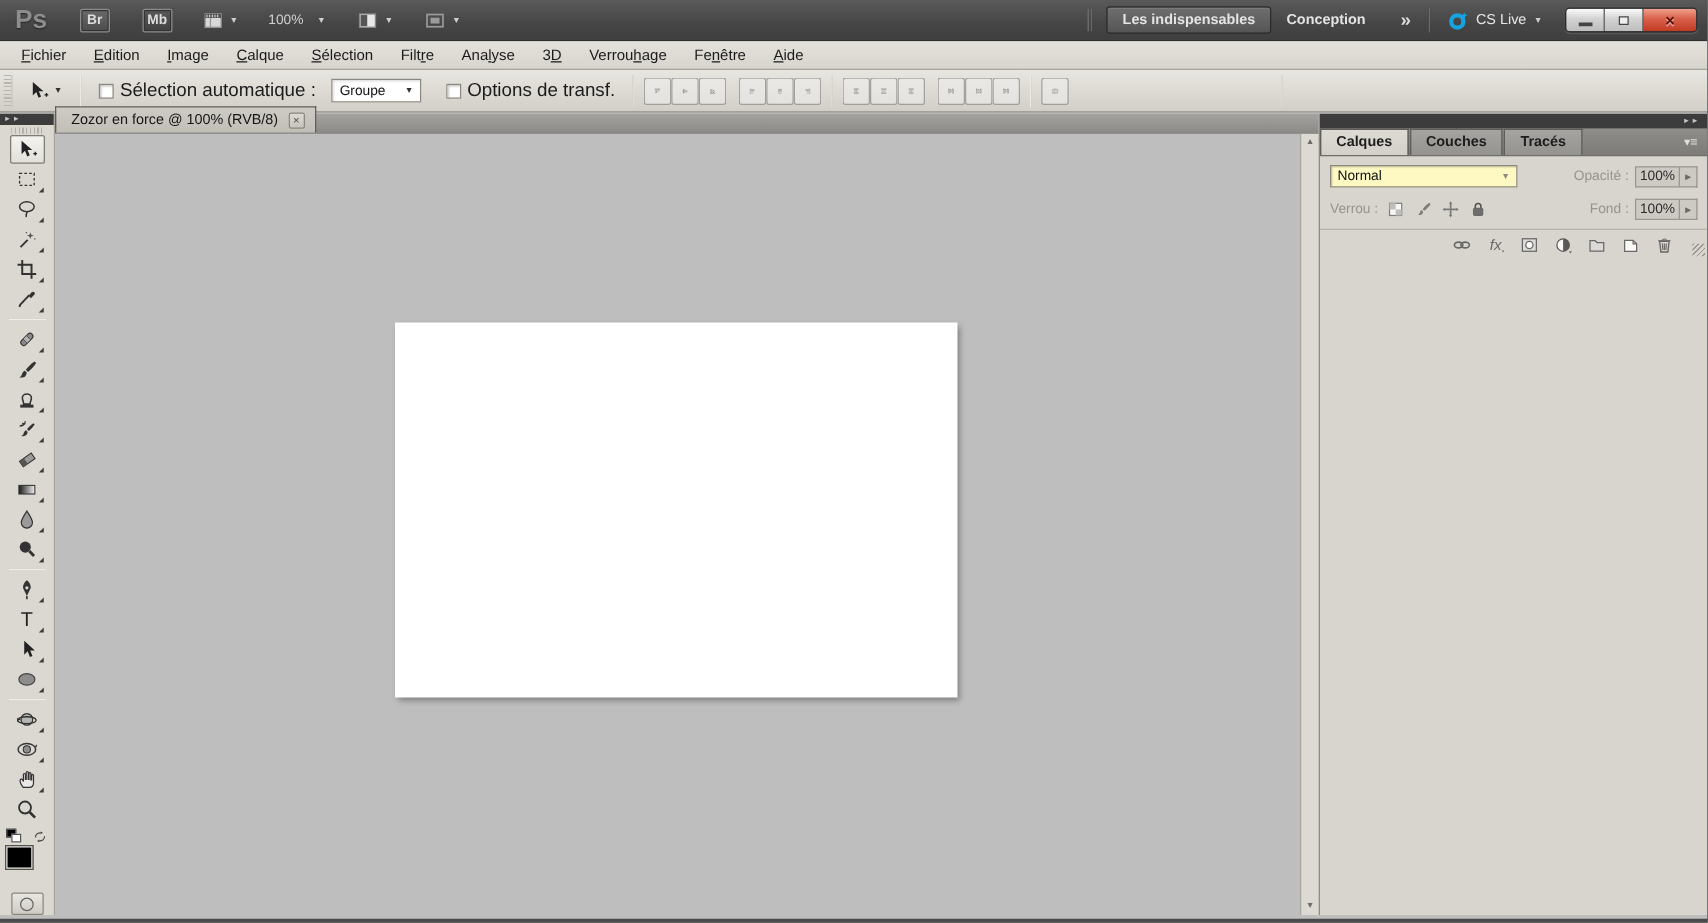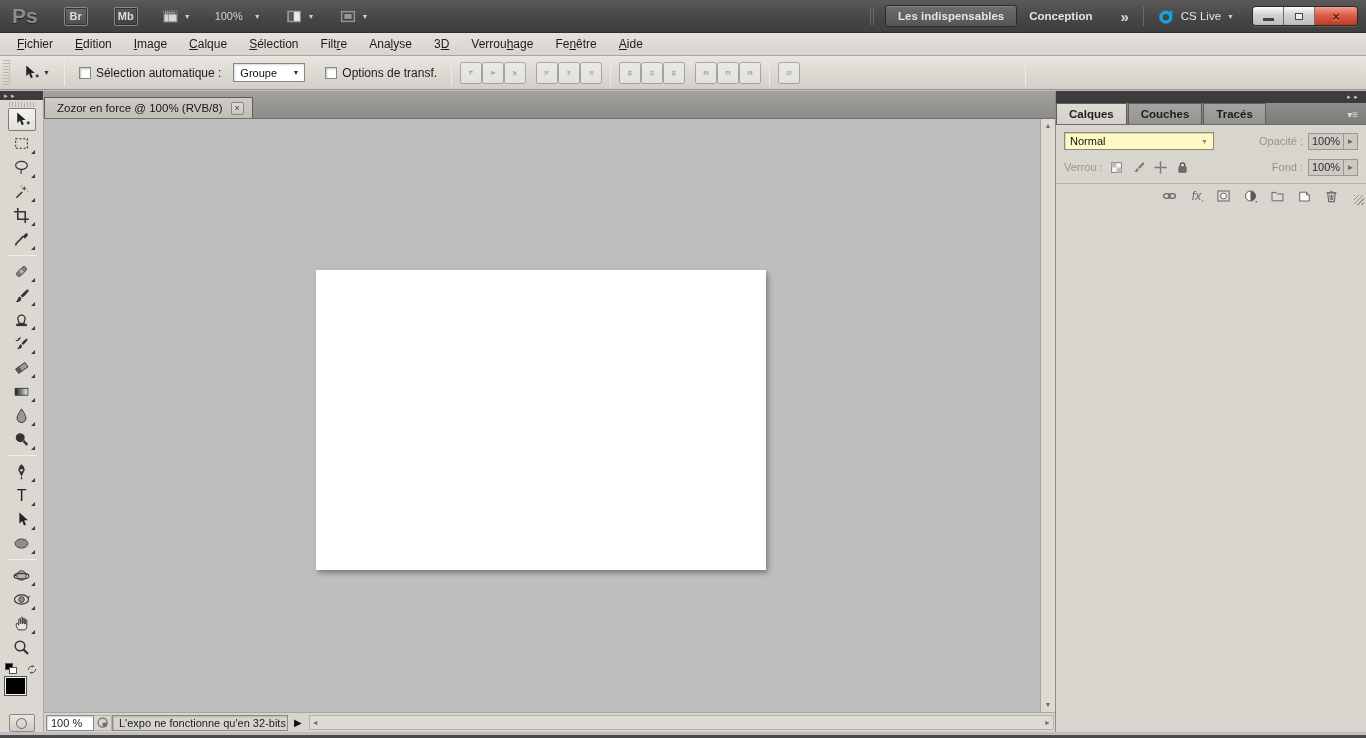--- a/index.html
+++ b/index.html
@@ -43,21 +43,21 @@
   .menu-item{font-size:12px;color:#1b1b1b;padding:3px 11px;cursor:default;}
   .menu-item .u{text-decoration:underline;}
   
   .optionsbar{height:34px;background:linear-gradient(#e8e6e0,#d2cfc8);display:flex;align-items:center;
     border-bottom:1px solid #98958d;}
   .ob-grip{width:7px;height:26px;margin:0 6px 0 3px;
     background:repeating-linear-gradient(#b9b6af 0 1px,transparent 1px 3px);
     border-right:1px solid #c6c3bc;}
   .ob-tool{display:flex;align-items:center;gap:4px;padding:2px 6px;}
   .ob-sep{width:1px;height:26px;background:#a19e96;border-right:1px solid #ecebe6;margin:0 8px;}
-  .ob-check{display:flex;align-items:center;gap:5px;font-size:12px;color:#1c1c1c;margin:0 6px;}
+  .ob-check{display:flex;align-items:center;gap:5px;font-size:15px;color:#1c1c1c;margin:0 6px;}
   .checkbox{width:12px;height:12px;background:#fff;border:1px solid #8b887f;
     box-shadow:inset 1px 1px 2px rgba(0,0,0,.25);}
   .ob-select{display:flex;align-items:center;background:#fff;border:1px solid #8b887f;height:19px;
     font-size:11px;color:#111;padding-left:6px;margin:0 6px;min-width:72px;justify-content:space-between;
     box-shadow:inset 1px 1px 2px rgba(0,0,0,.15);}
   .ob-select .dd{color:#333;padding:0 5px;}
   .align-row{display:flex;align-items:center;}
   .align-btn{width:22px;height:22px;display:flex;align-items:center;justify-content:center;opacity:.55;}
   .align-gap{width:10px;}
   
@@ -82,21 +82,21 @@
   .swap-arrows{position:absolute;right:0;top:0;}
   .fg-swatch{position:absolute;left:0;top:14px;width:21px;height:18px;background:#000;
     border:1px solid #f2f2f2;box-shadow:0 0 0 1px #55524b;}
   .bg-swatch{position:absolute;left:12px;top:26px;width:21px;height:18px;background:#fff;
     border:1px solid #f2f2f2;box-shadow:0 0 0 1px #55524b;z-index:-1;}
   .quickmask{width:26px;height:20px;margin-top:8px;background:linear-gradient(#e8e6e0,#cfccc5);
     border:1px solid #8b887f;border-radius:2px;display:flex;align-items:center;justify-content:center;}
   .quickmask i{display:block;width:11px;height:11px;border:1.5px solid #666;border-radius:50%;}
   
   .canvas-col{flex:1;display:flex;flex-direction:column;min-width:0;}
-  .tabstrip{height:28px;background:linear-gradient(#a3a29e,#8c8b87);display:flex;align-items:flex-end;
+  .tabstrip{height:16px;background:linear-gradient(#a3a29e,#8c8b87);display:flex;align-items:flex-end;
     border-bottom:1px solid #6f6e6a;}
   .doc-tab{height:21px;display:flex;align-items:center;gap:8px;padding:0 8px 0 12px;
     background:linear-gradient(#cdcbc4,#c0beb7);border:1px solid #5f5e5a;border-bottom:none;
     font-size:11.5px;color:#161616;}
   .doc-tab .close{width:13px;height:13px;border:1px solid #8a8880;border-radius:2px;font-size:9px;
     line-height:11px;text-align:center;color:#444;background:linear-gradient(#dddbd4,#c6c4bd);}
   .canvas-row{flex:1;display:flex;min-height:0;}
   .canvas{flex:1;position:relative;background:#bebebe;overflow:hidden;}
   .document{position:absolute;left:272px;top:151px;width:450px;height:300px;background:#fff;
     box-shadow:2px 3px 5px rgba(0,0,0,.35);}
@@ -736,34 +736,20 @@
           <span class="close">×</span>
         </div>
       </div>
       <div class="canvas-row">
         <div class="canvas">
           <div class="document"></div>
         </div>
         <div class="vscroll">
           <span class="scroll-arrow">▲</span>
           <span class="scroll-arrow">▼</span>
-        </div>
-      </div>
-      <div class="statusbar">
-        <div class="zoom-field">100 %</div>
-        <div class="drive-btn">
-          <svg class="ic" width="14" height="14">
-              <use href="#ic-drive"></use>
-            </svg>
-        </div>
-        <div class="status-box">L'expo ne fonctionne qu'en 32-bits</div>
-        <span class="status-fly">▶</span>
-        <div class="hscroll">
-          <span class="scroll-arrow">◄</span>
-          <span class="scroll-arrow">►</span>
         </div>
       </div>
     </div>
 
     <div class="right-dock">
       <div class="dock-header">►►</div>
       <div class="panel-tabs">
           <div class="panel-tab active">Calques</div>
           <div class="panel-tab">Couches</div>
           <div class="panel-tab">Tracés</div>

